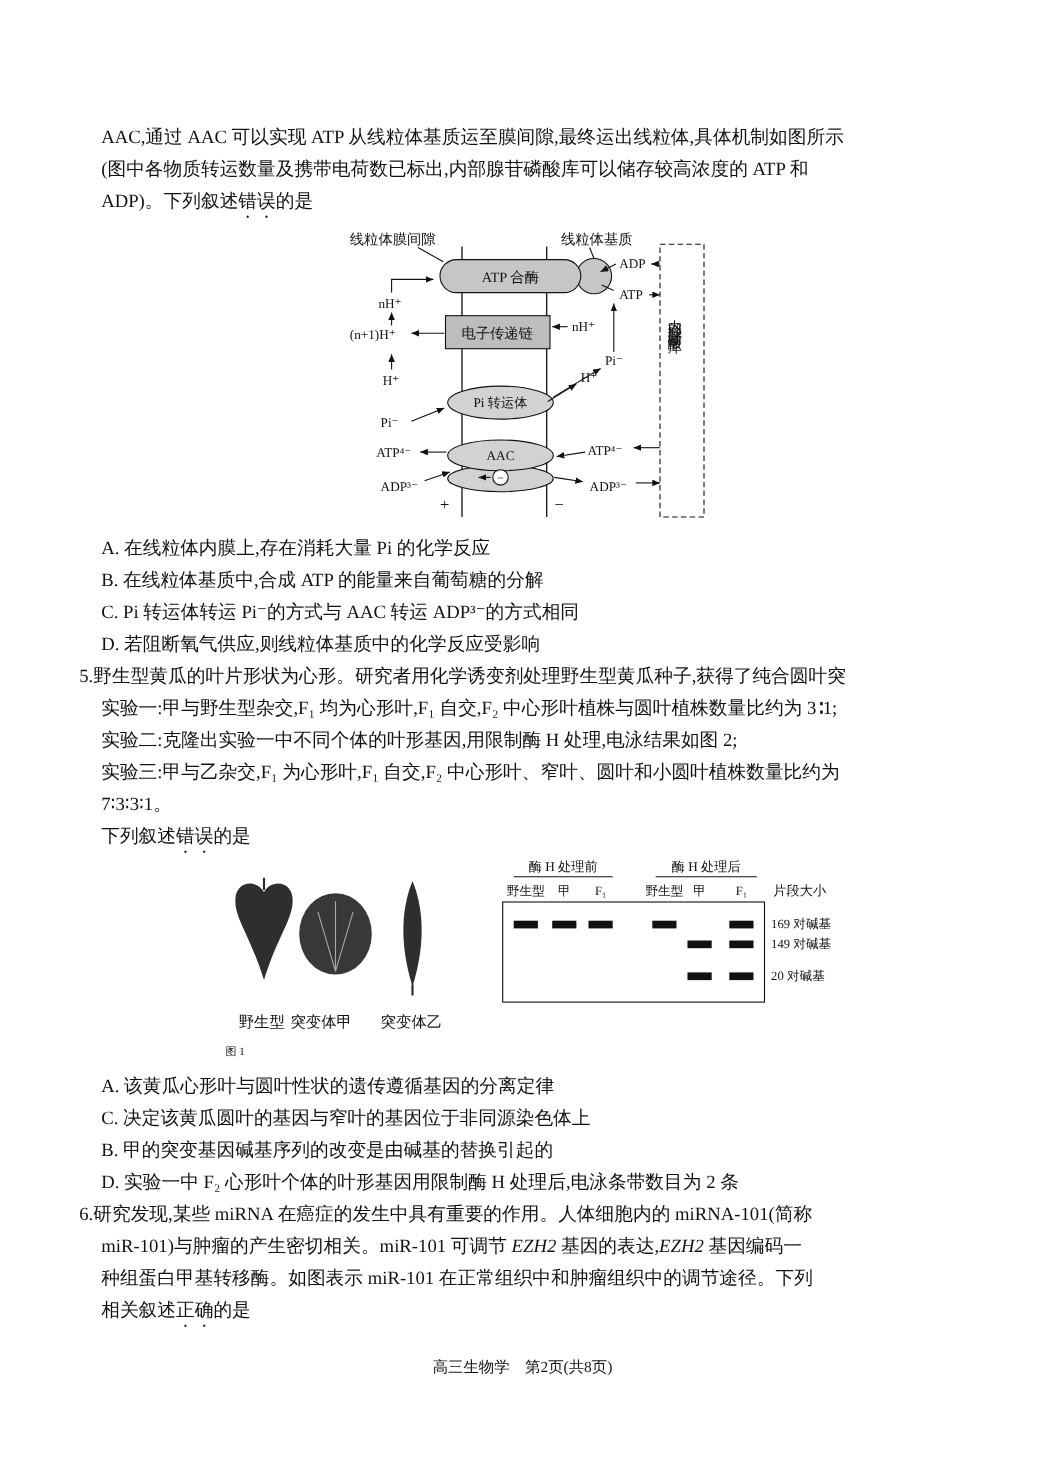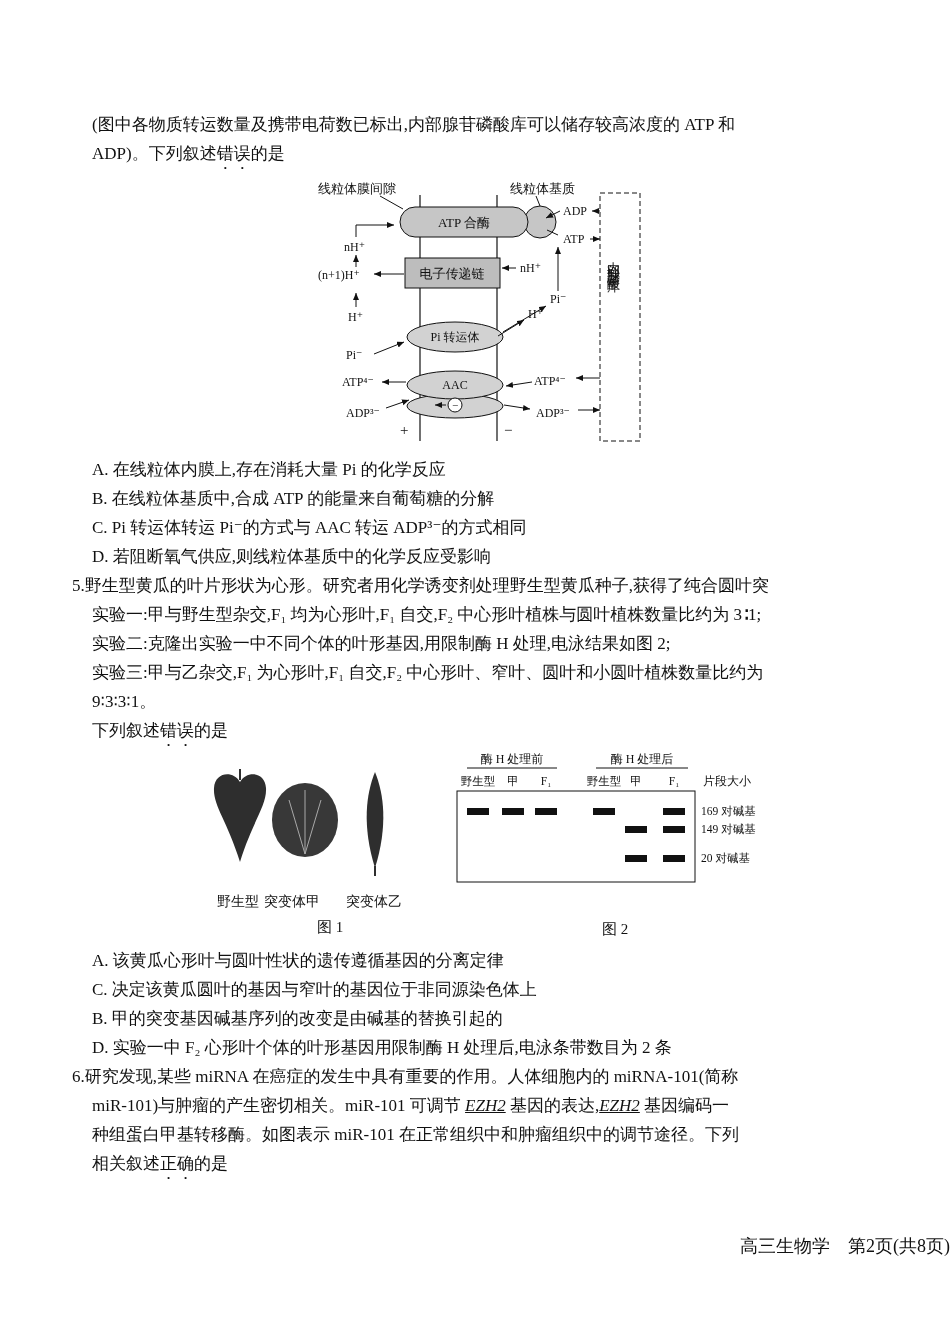--- a/index.html
+++ b/index.html
@@ -5,41 +5,42 @@
   html,body{margin:0;padding:0;}
   body{
     width:950px;height:1344px;background:#ffffff;position:relative;overflow:hidden;
     font-family:"Liberation Serif","DejaVu Serif",serif;color:#111;
   }
   .content{position:absolute;left:72px;top:110px;width:812px;font-size:17px;line-height:29px;}
   .line{margin-left:20px;white-space:nowrap;}
   .line.first{margin-left:0;}
   .emph{-webkit-text-emphasis:filled dot;-webkit-text-emphasis-position:under right;
         text-emphasis:filled dot;text-emphasis-position:under right;}
-  .it{font-style:italic;text-decoration:underline;}
+  .it{font-style:italic;}
   
   .diagram-wrap{position:relative;width:360px;height:272px;margin:6px 0 4px 228px;}
   .pool-label{position:absolute;left:307px;top:72px;writing-mode:vertical-rl;text-orientation:upright;
               font-size:13px;letter-spacing:3px;line-height:1;}
   svg text{font-family:"Liberation Serif","DejaVu Serif",serif;fill:#111;}
   
   .figs{display:flex;margin:2px 0 2px 133px;}
   .fig1{width:250px;padding-top:14px;position:relative;}
   .leaf-labels{position:relative;height:22px;font-size:14px;}
   .leaf-labels span{position:absolute;transform:translateX(-50%);white-space:nowrap;}
-  .fig-cap{text-align:center;font-size:15px;margin-top:4px;}
+  .fig-cap{font-size:10px;margin-top:4px;}
   .fig2{width:320px;}
-  .footer{position:absolute;top:1234px;left:0;width:100%;text-align:right;font-size:18px;}
+  .footer{position:absolute;top:1234px;left:0;width:100%;text-align:center;font-size:14px;}
 </style>
 </head>
 <body>
 
 <div class="content">
 
   <section>
+    <div class="line"><span>AAC,通过 AAC 可以实现 ATP 从线粒体基质运至膜间隙,最终运出线粒体,具体机制如图所示</span></div>
     <div class="line"><span>(图中各物质转运数量及携带电荷数已标出,内部腺苷磷酸库可以储存较高浓度的 ATP 和</span></div>
     <div class="line"><span>ADP)。下列叙述</span><span class="emph">错误</span><span>的是</span></div>
 
     <div class="diagram-wrap">
       <svg viewBox="0 0 360 272" width="360" height="272">
         <defs>
           <marker id="ah" markerWidth="8" markerHeight="8" refX="7" refY="3" orient="auto" markerUnits="userSpaceOnUse">
             <path d="M0,0 L7,3 L0,6 Z" fill="#111"></path>
           </marker>
         </defs>
@@ -122,21 +123,21 @@
       <div class="line">C. Pi 转运体转运 Pi⁻的方式与 AAC 转运 ADP³⁻的方式相同</div>
       <div class="line">D. 若阻断氧气供应,则线粒体基质中的化学反应受影响</div>
     </div>
   </section>
 
   <section>
     <div class="line first"><span>5.野生型黄瓜的叶片形状为心形。研究者用化学诱变剂处理野生型黄瓜种子,获得了纯合圆叶突</span></div>
     <div class="line"><span>实验一:甲与野生型杂交,F₁ 均为心形叶,F₁ 自交,F₂ 中心形叶植株与圆叶植株数量比约为 3∶1;</span></div>
     <div class="line"><span>实验二:克隆出实验一中不同个体的叶形基因,用限制酶 H 处理,电泳结果如图 2;</span></div>
     <div class="line"><span>实验三:甲与乙杂交,F₁ 为心形叶,F₁ 自交,F₂ 中心形叶、窄叶、圆叶和小圆叶植株数量比约为</span></div>
-    <div class="line"><span>9∶3∶3∶1。</span></div>
+    <div class="line"><span>7∶3∶3∶1。</span></div>
     <div class="line"><span>下列叙述</span><span class="emph">错误</span><span>的是</span></div>
 
     <div class="figs">
 
       <div class="fig1">
         <svg viewBox="0 0 240 112" width="240" height="112">
           <path d="M35,16 C28,4 10,6 9,22 C8,40 22,54 35,96 C48,54 62,40 61,22 C60,6 42,4 35,16 Z" fill="#2e2e2e"></path>
           <line x1="35" y1="14" x2="35" y2="3" stroke="#2e2e2e" stroke-width="2"></line>
           <ellipse cx="100" cy="54" rx="33" ry="37" fill="#383838"></ellipse>
           <path d="M100,88 L84,34 M100,88 L100,24 M100,88 L116,34" stroke="#a9a9a9" stroke-width="1" fill="none"></path>
@@ -179,21 +180,20 @@
               <rect x="208" y="56" width="22" height="7" fill="#111"></rect>
               <rect x="208" y="74" width="22" height="7" fill="#111"></rect>
               <rect x="208" y="103" width="22" height="7" fill="#111"></rect>
             </g>
           <g font-size="11.5">
             <text x="246" y="63">169 对碱基</text>
             <text x="246" y="81">149 对碱基</text>
             <text x="246" y="110">20 对碱基</text>
           </g>
         </svg>
-        <div class="fig-cap">图 2</div>
       </div>
     </div>
 
     <div class="opts">
       <div class="line">A. 该黄瓜心形叶与圆叶性状的遗传遵循基因的分离定律</div>
       <div class="line">C. 决定该黄瓜圆叶的基因与窄叶的基因位于非同源染色体上</div>
       <div class="line">B. 甲的突变基因碱基序列的改变是由碱基的替换引起的</div>
       <div class="line">D. 实验一中 F₂ 心形叶个体的叶形基因用限制酶 H 处理后,电泳条带数目为 2 条</div>
     </div>
   </section>

